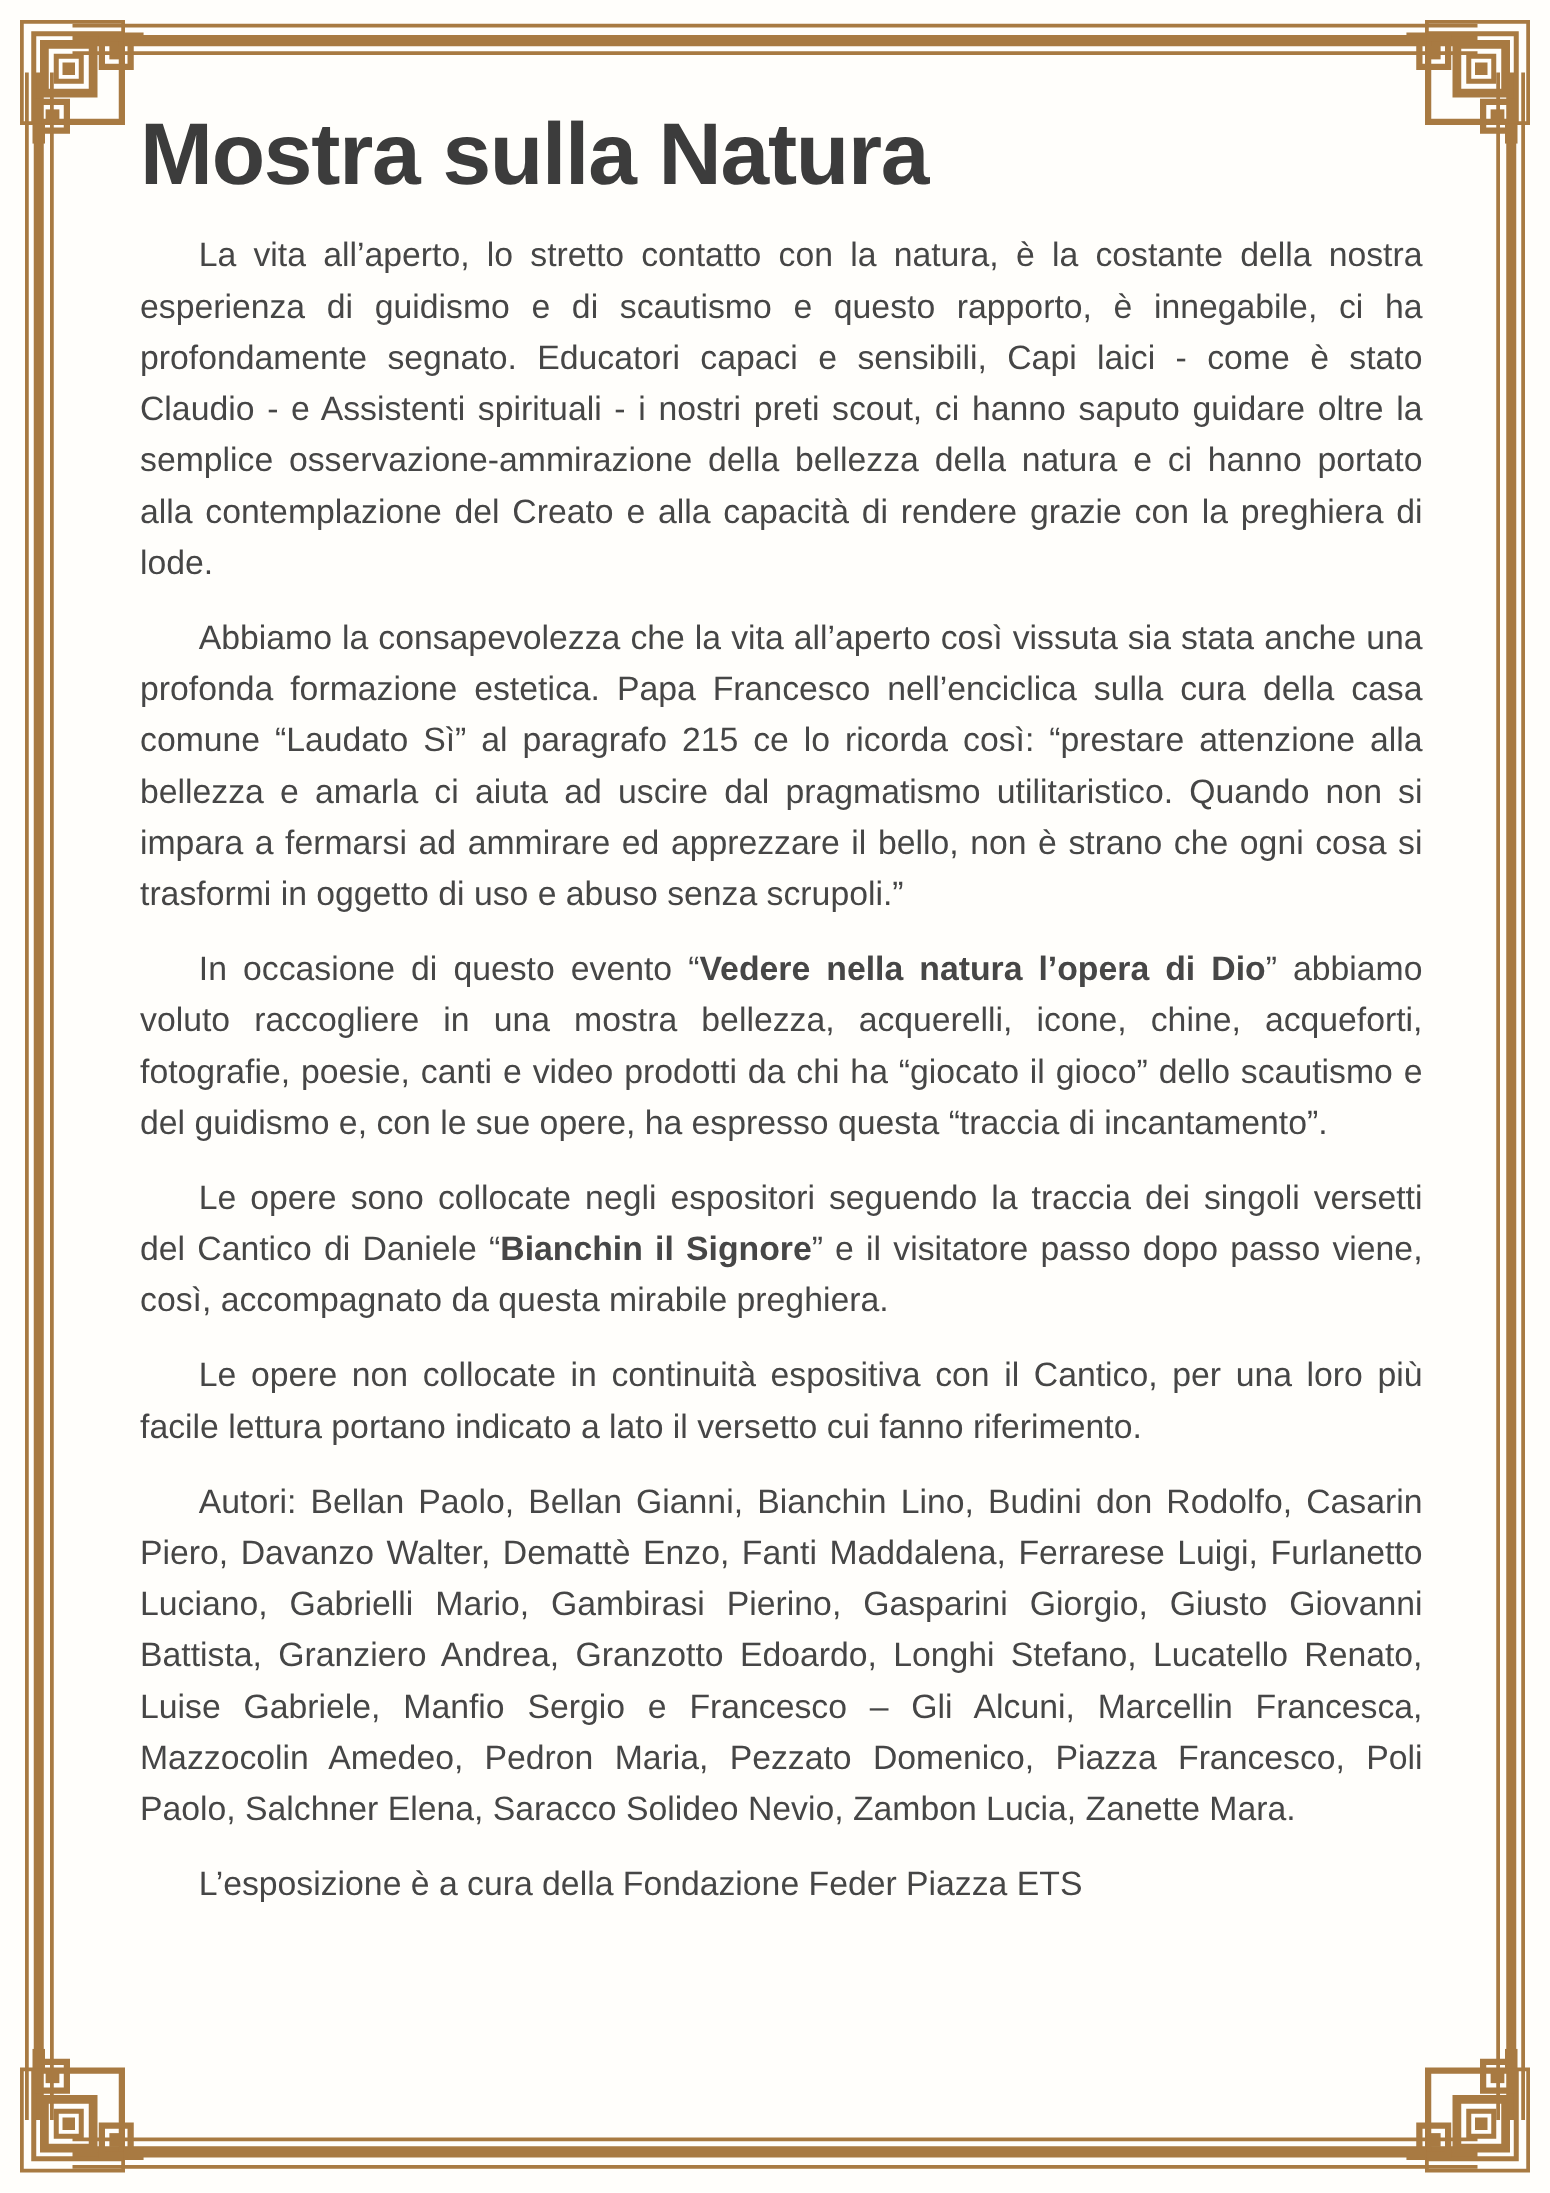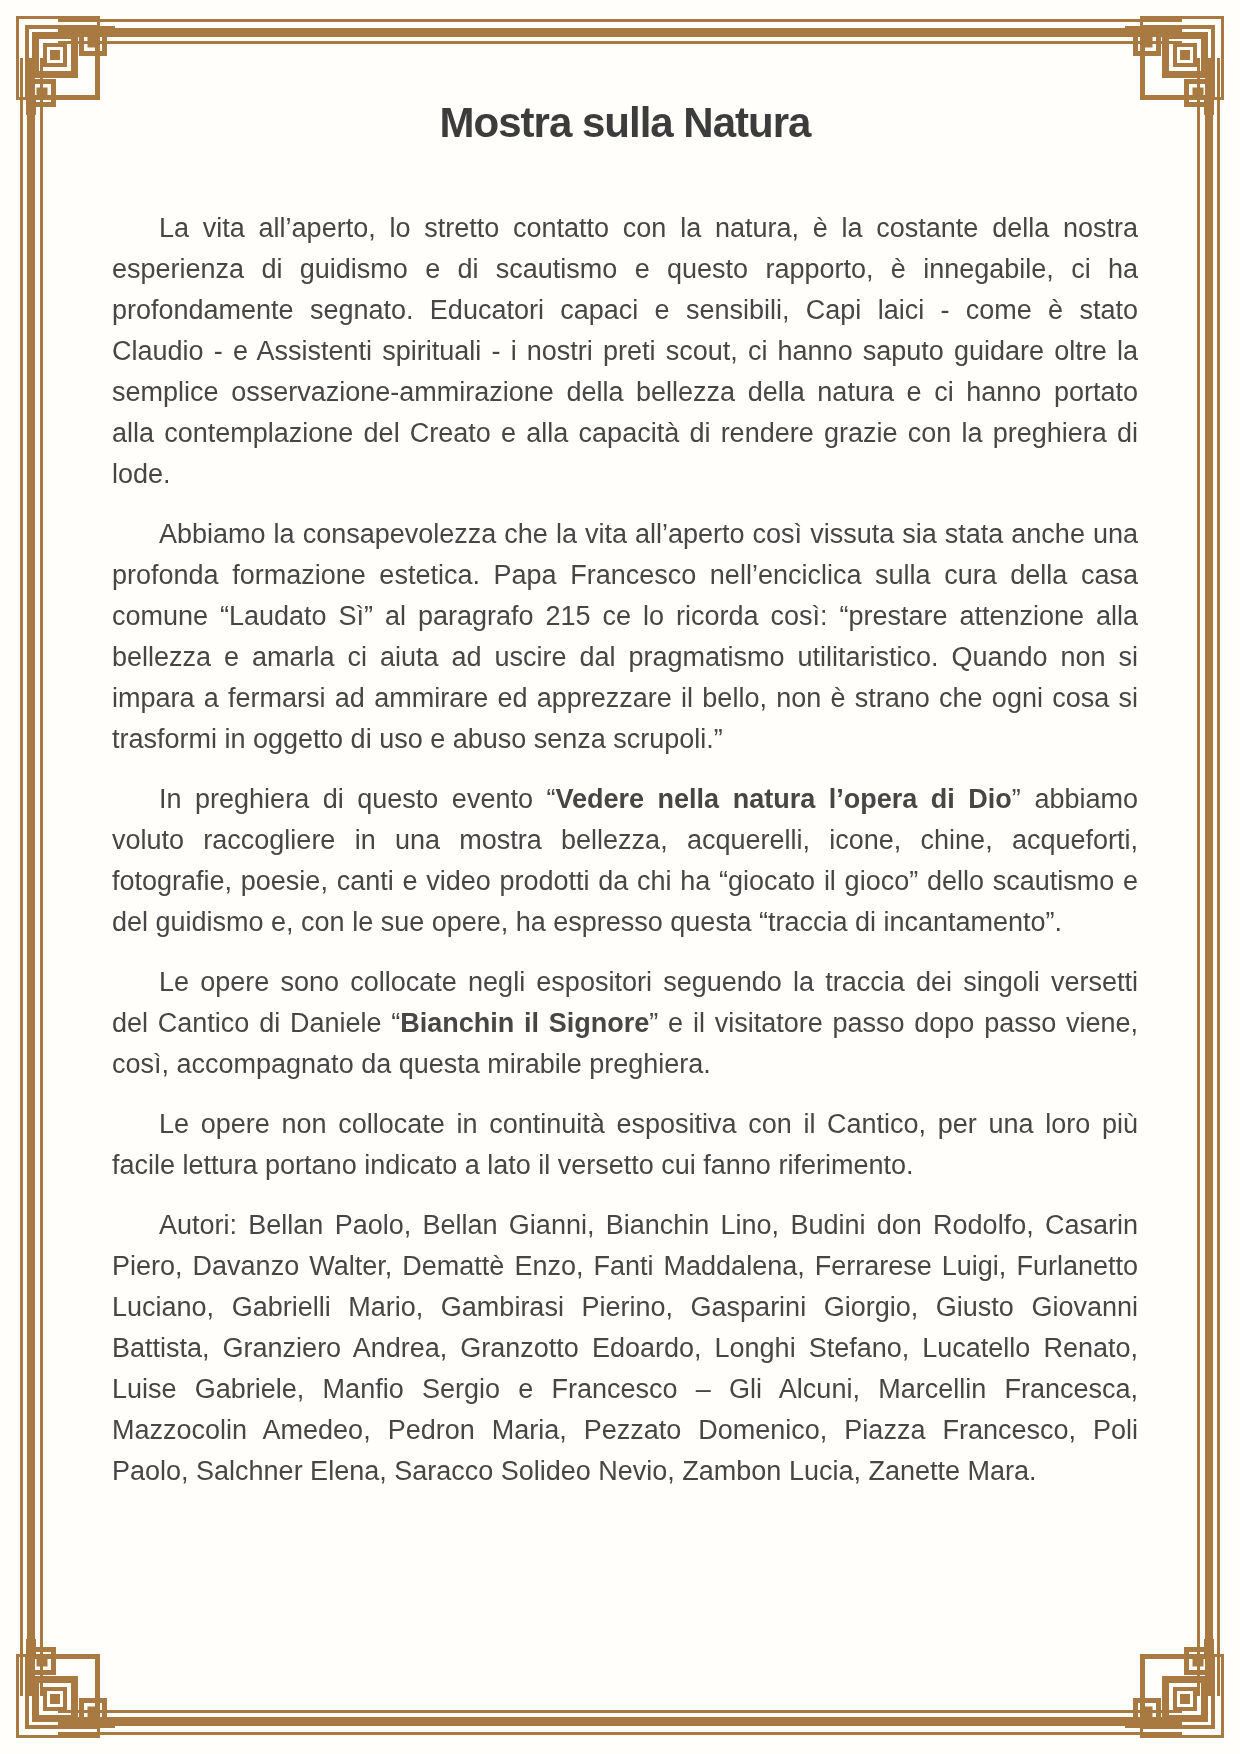--- a/index.html
+++ b/index.html
@@ -42,23 +42,23 @@
   .corner.tr{top:15px;left:1125px;transform:scaleX(-1);}
   .corner.bl{top:1639px;left:15px;transform:scaleY(-1);}
   .corner.br{top:1639px;left:1125px;transform:scale(-1,-1);}
   
   .content{
     position:absolute;
     left:112px;top:86px;width:1026px;
     color:var(--text-color);
   }
   .doc-title{
-    margin:0 0 48px 0;
-    text-align:center;
-    font-size:42px;
+    margin:0 0 24px 0;
+    text-align:left;
+    font-size:70px;
     line-height:74px;
     font-weight:bold;
     color:var(--title-color);
     letter-spacing:-1px;
   }
   .para{
     margin:0 0 19px 0;
     font-size:27px;
     line-height:41px;
     text-align:justify;
@@ -172,30 +172,33 @@
 
     <p class="para">
       <span>La vita all’aperto, lo stretto contatto con la natura, è la costante della nostra esperienza di guidismo e di scautismo e questo rapporto, è innegabile, ci ha profondamente segnato. Educatori capaci e sensibili, Capi laici - come è stato Claudio - e Assistenti spirituali - i nostri preti scout, ci hanno saputo guidare oltre la semplice osservazione-ammirazione della bellezza della natura e ci hanno portato alla contemplazione del Creato e alla capacità di rendere grazie con la preghiera di lode.</span>
     </p>
 
     <p class="para">
       <span>Abbiamo la consapevolezza che la vita all’aperto così vissuta sia stata anche una profonda formazione estetica.  Papa Francesco nell’enciclica sulla cura della casa comune “Laudato Sì” al paragrafo 215 ce lo ricorda così: </span><span class="italic">“prestare attenzione alla bellezza e amarla ci aiuta ad uscire dal pragmatismo utilitaristico. Quando non si impara a fermarsi ad ammirare ed apprezzare il bello, non è strano che ogni cosa si trasformi in oggetto di uso e abuso senza scrupoli.”</span>
     </p>
 
     <p class="para">
-      <span>In preghiera di questo evento “</span><span class="bold">Vedere nella natura l’opera di Dio</span><span>” abbiamo voluto raccogliere in una mostra bellezza, acquerelli, icone, chine, acqueforti, fotografie, poesie, canti e video prodotti da chi ha “giocato il gioco” dello scautismo e del guidismo e, con le sue opere, ha espresso questa “traccia di incantamento”.</span>
+      <span>In occasione di questo evento “</span><span class="bold">Vedere nella natura l’opera di Dio</span><span>” abbiamo voluto raccogliere in una mostra bellezza, acquerelli, icone, chine, acqueforti, fotografie, poesie, canti e video prodotti da chi ha “giocato il gioco” dello scautismo e del guidismo e, con le sue opere, ha espresso questa “traccia di incantamento”.</span>
     </p>
 
     <p class="para">
       <span>Le opere sono collocate negli espositori seguendo la traccia dei singoli versetti del Cantico di Daniele “</span><span class="bold">Bianchin il Signore</span><span>” e il visitatore passo dopo passo viene, così, accompagnato da questa mirabile preghiera.</span>
     </p>
 
     <p class="para">
       <span>Le opere non collocate in continuità espositiva con il Cantico, per una loro più facile lettura portano indicato a lato il versetto cui fanno riferimento.</span>
     </p>
 
     <p class="para">
       <span>Autori: </span><span class="italic">Bellan Paolo, Bellan Gianni, Bianchin Lino, Budini don Rodolfo, Casarin Piero, Davanzo Walter, Demattè Enzo, Fanti Maddalena, Ferrarese Luigi, Furlanetto Luciano, Gabrielli Mario, Gambirasi Pierino, Gasparini Giorgio, Giusto Giovanni Battista, Granziero Andrea, Granzotto Edoardo, Longhi Stefano, Lucatello Renato, Luise Gabriele, Manfio Sergio e Francesco – Gli Alcuni, Marcellin Francesca, Mazzocolin Amedeo, Pedron Maria, Pezzato Domenico, Piazza Francesco, Poli Paolo, Salchner Elena, Saracco Solideo Nevio, Zambon Lucia, Zanette Mara.</span>
     </p>
 
+    <p class="para no-justify">
+      <span>L’esposizione è a cura della Fondazione Feder Piazza ETS</span>
+    </p>
 
   </div>
 </div>
 
 </body></html>

